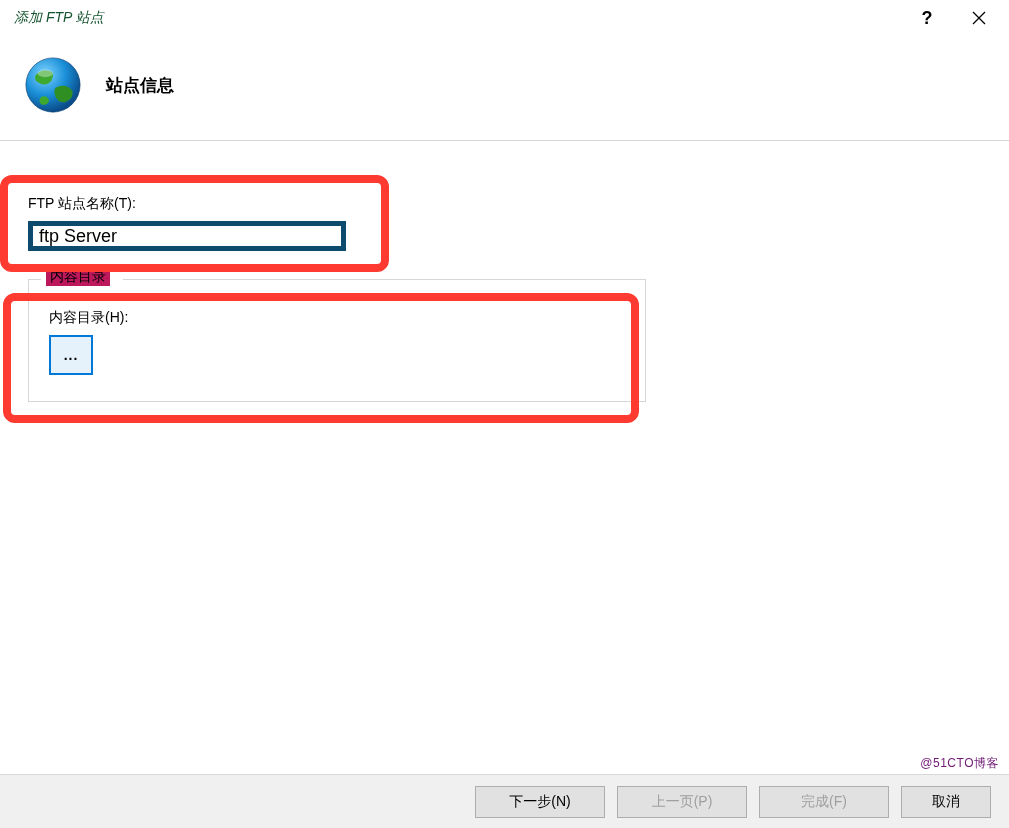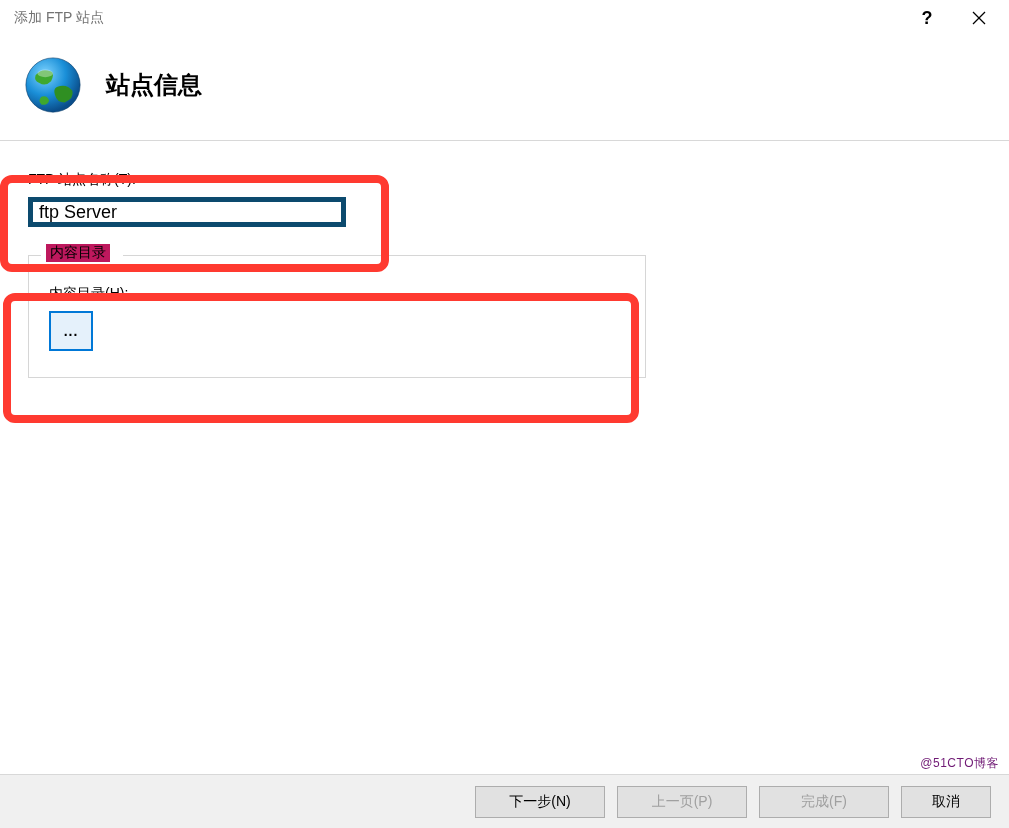--- a/index.html
+++ b/index.html
@@ -20,21 +20,22 @@
     .titlebar {
       display: flex;
       align-items: center;
       height: 36px;
       padding: 0 8px 0 14px;
       background: #fff;
     }
     .titlebar-title {
       flex: 1;
       font-size: 14px;
-      color: #737373;
+      color: #14532d;
+      font-style: italic;
     }
     .titlebar-controls {
       display: flex;
       align-items: center;
       gap: 24px;
       padding-right: 8px;
     }
     .help-icon, .close-icon {
       width: 28px;
       height: 28px;
@@ -53,21 +54,21 @@
       align-items: center;
       padding: 18px 0 24px 22px;
       gap: 22px;
     }
     .globe-icon {
       width: 62px;
       height: 62px;
       position: relative;
     }
     .header-title {
-      font-size: 24px;
+      font-size: 17px;
       font-weight: 700;
       color: #000;
     }
     .separator-line {
       border-top: 1px solid #d8d8d8;
       width: 100%;
     }
     .content-area {
       position: relative;
       padding: 30px 0 0 0;
@@ -258,21 +259,21 @@
   <div class="header-title">站点信息</div>
 </div>
 
 <div class="separator-line"></div>
 
 <div class="content-area">
 
   <div class="highlight-box-1"></div>
   <div class="highlight-box-2"></div>
 
-  <div class="field-block" style="">
+  <div class="field-block" style="margin-top:24px;">
     <div class="field-label">FTP 站点名称(T):</div>
     <input type="text" class="text-input" value="ftp Server" style="">
   </div>
 
   <div class="fieldset-block">
     <div class="fieldset-legend">内容目录</div>
     <div class="fieldset-border">
       <div class="fieldset-top-left"></div>
       <div class="fieldset-top-right"></div>
       <div class="field-label">内容目录(H):</div>

